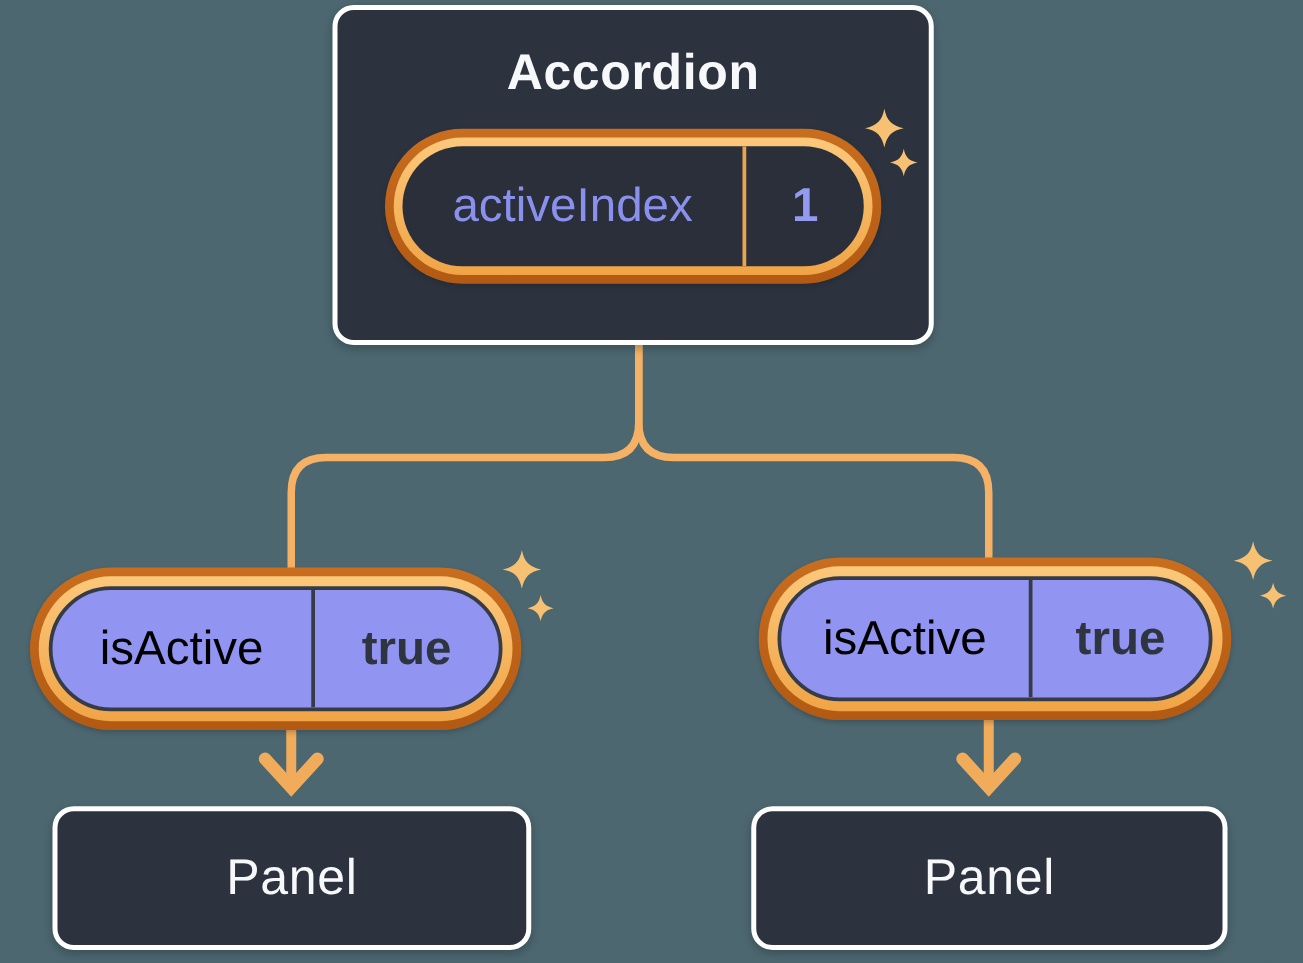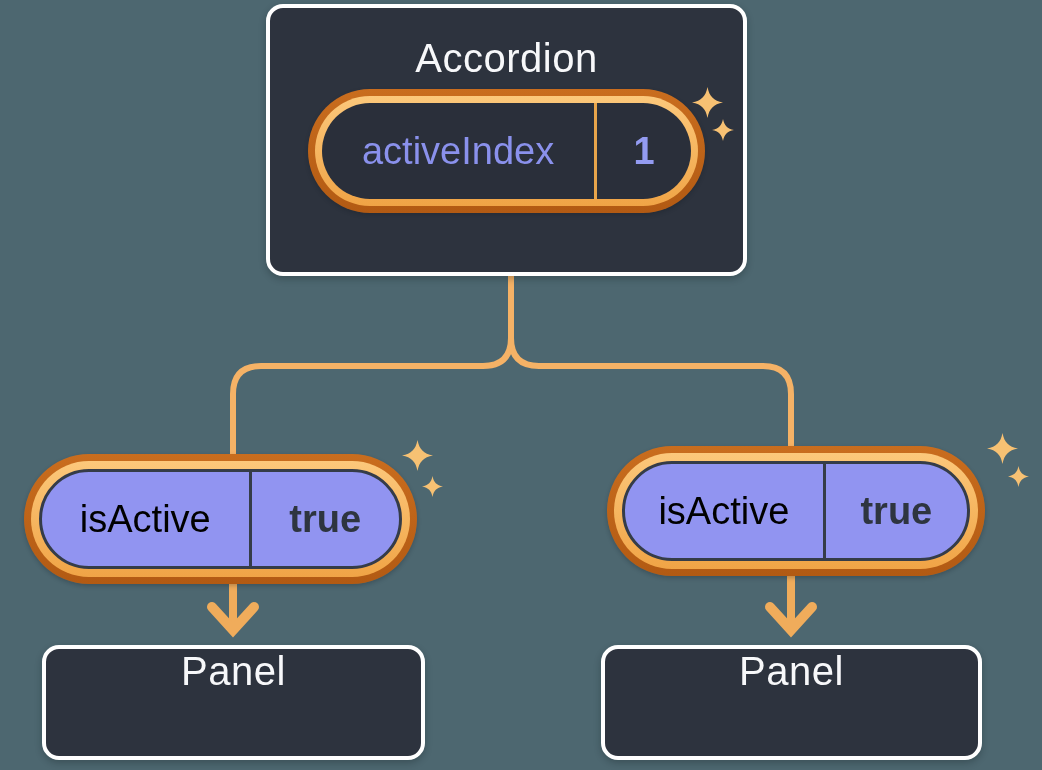--- a/index.html
+++ b/index.html
@@ -12,41 +12,41 @@
 
   
   .frame{
     position:absolute;box-sizing:border-box;z-index:2;
     background:#2D333E;border:4px solid #FFFFFF;border-radius:17px;
     box-shadow:0 3px 7px rgba(15,25,30,.28);
   }
   #root-box{left:266px;top:4px;width:481px;height:272px;}
   .root-title{
     position:absolute;top:28px;left:0;right:0;text-align:center;
-    font-size:40px;font-weight:400;color:#F7F8FA;letter-spacing:.5px;
+    font-size:40px;font-weight:700;color:#F7F8FA;letter-spacing:.5px;
   }
-  .panel{display:flex;align-items:flex-start;justify-content:center;
+  .panel{display:flex;align-items:center;justify-content:center;
     font-size:40px;font-weight:500;color:#F7F8FA;letter-spacing:.5px;}
   #panel-left{left:42px;top:645px;width:383px;height:115px;}
   #panel-right{left:601px;top:645px;width:381px;height:115px;}
 
   
   .pill{
     position:absolute;box-sizing:border-box;z-index:3;
     border-radius:999px;padding:7px;
     background:linear-gradient(180deg,#C96D1E 0%,#B25A13 100%);
     box-shadow:0 2px 4px rgba(15,25,30,.25);
   }
   .band{height:100%;box-sizing:border-box;border-radius:999px;
     background:linear-gradient(180deg,#FCC87B 0%,#F0A446 100%);}
   .core{height:100%;box-sizing:border-box;border-radius:999px;display:flex;overflow:hidden;}
   .seg{display:flex;align-items:center;justify-content:center;font-size:38px;white-space:nowrap;}
 
   
-  #state-pill{left:308px;top:89px;width:397px;height:124px;}
+  #state-pill{left:308px;top:103px;width:397px;height:124px;}
   #state-pill .band{padding:7px;}
   .core.dark{background:#2A2F3A;}
   .core.dark .seg.label{flex:2.9;color:#8A91EC;}
   .core.dark .vdiv{width:3px;background:#E8A54B;}
   .core.dark .seg.value{flex:1;color:#939BF1;font-weight:bold;}
 
   
   .prop-pill .band{padding:8px;}
   .core.purple{background:#9194F1;border:3px solid #353C48;}
   .core.purple .seg.label{flex:1.4;color:#000000;}

